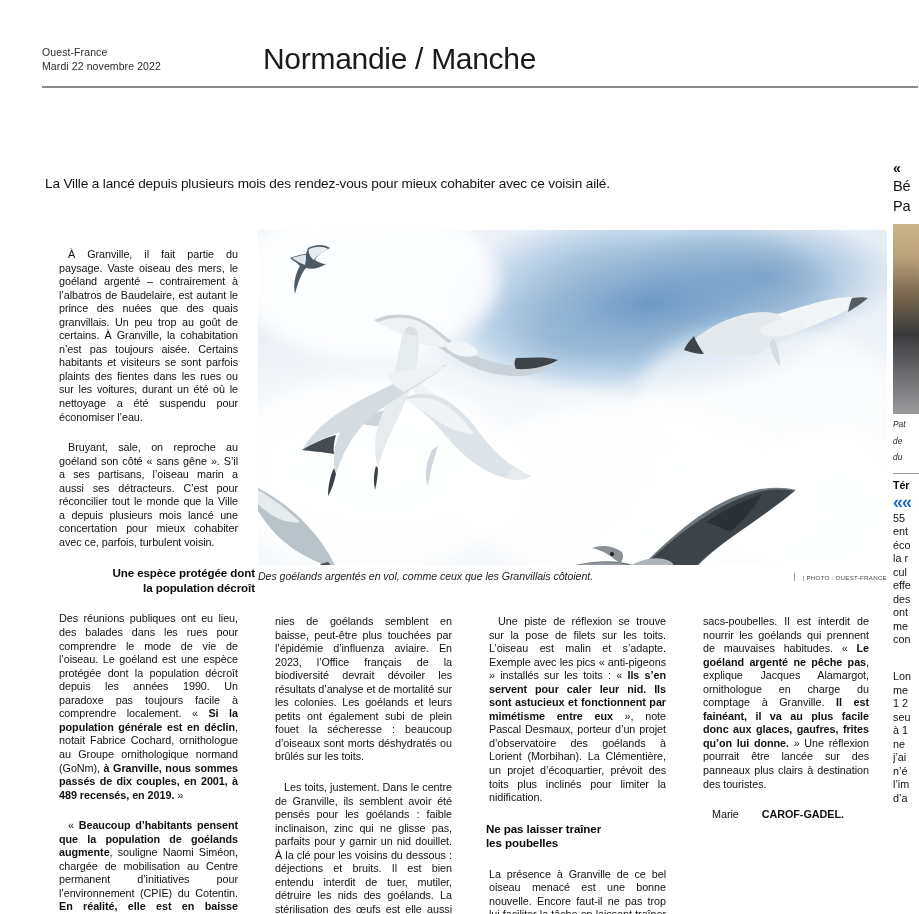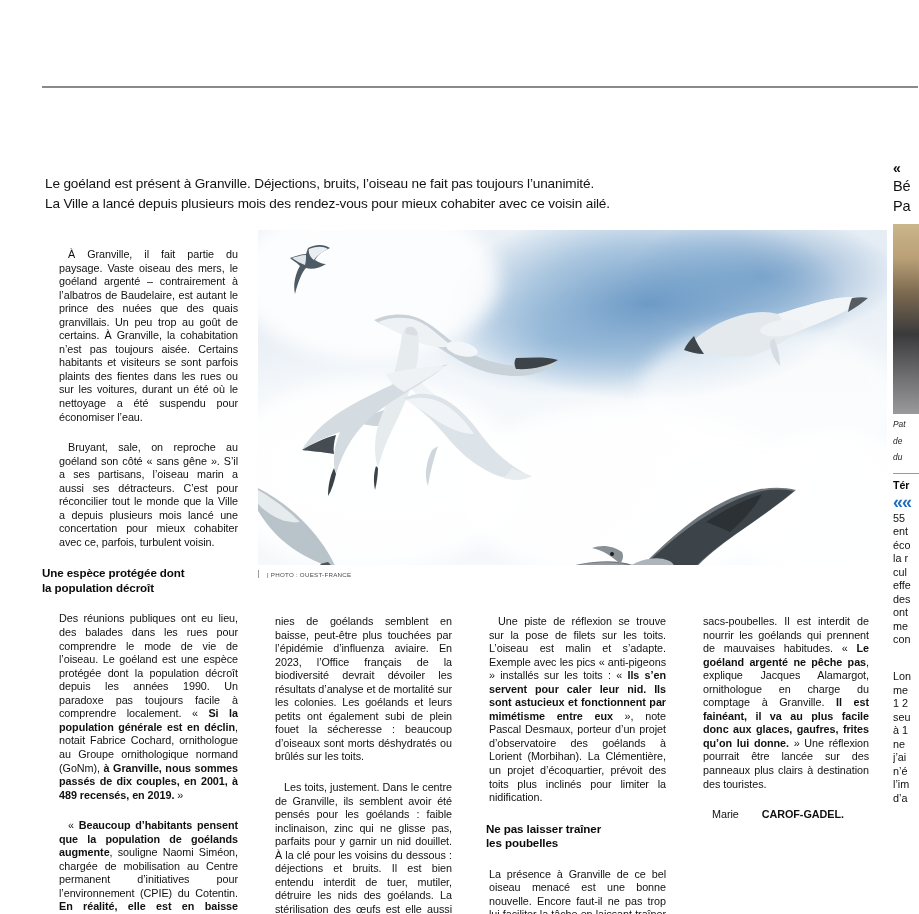--- a/index.html
+++ b/index.html
@@ -177,21 +177,21 @@
   .col-1 { left: 42px;  top: 231px; width: 213px; }
   .col-2 { left: 258px; top: 598px; width: 211px; }
   .col-3 { left: 472px; top: 598px; width: 211px; }
   .col-4 { left: 686px; top: 598px; width: 200px; }
 
   .subhead {
     font-size: 11.6px;
     line-height: 14.5px;
     font-weight: 700;
     color: #0a0a0a;
-    text-align: left;
+    text-align: right;
     margin: 9px 0 7px 0;
     text-indent: 0;
     letter-spacing: -0.1px;
   }
   .subhead-left {
     text-align: left;
     margin: 10px 0 7px 14px;
   }
   .signature {
     margin-top: 9px;
@@ -275,24 +275,30 @@
     margin-top: 1px;
   }
   .sb-body p { margin: 0; }
   .sb-gap { height: 22px; }
 </style>
 </head>
 <body>
 
 <div class="page">
 
+  <div class="masthead">
+    <div class="masthead-left">
+      <div class="masthead-brand">Ouest-France</div>
+      <div class="masthead-date">Mardi 22 novembre 2022</div>
+    </div>
+    <div class="masthead-section">Normandie / Manche</div>
+  </div>
   <div class="rule-top"></div>
 
   <div class="standfirst">
-    <div>Le goéland est présent à Granville. Déjections, bruits, l’oiseau ne fait pas toujours l’unanimité.</div>
     <div>La Ville a lancé depuis plusieurs mois des rendez-vous pour mieux cohabiter avec ce voisin ailé.</div>
   </div>
 
   <div class="photo-wrap">
     <div class="sky"></div>
     <div class="cloud" style="left:-40px; top:150px; width:300px; height:190px;"></div>
     <div class="cloud" style="left:200px; top:175px; width:340px; height:175px;"></div>
     <div class="cloud" style="left:380px; top:95px;  width:260px; height:140px; opacity:.7"></div>
     <div class="cloud" style="left:-20px; top:-30px; width:260px; height:160px;"></div>
     <div class="cloud" style="left:470px; top:200px; width:220px; height:160px;"></div>
@@ -371,20 +377,21 @@
         <path d="M148 136 C140 150 130 164 118 176 C126 160 134 146 142 134 Z" fill="#4a5156"></path>
         <path d="M104 154 C92 156 78 158 68 164 C60 169 50 175 42 180 C56 172 76 164 96 160 Z" fill="#5e666c"></path>
         <ellipse cx="130" cy="108" rx="30" ry="16" transform="rotate(-18 130 108)" fill="#aeb5ba"></ellipse>
         <path d="M104 96 C96 88 86 82 76 80 C86 76 98 78 106 84 C108 88 107 92 104 96 Z" fill="#8a9196"></path>
         <circle cx="96" cy="86" r="2" fill="#1b1f22"></circle>
       </svg>
     </div>
   </div>
 
   <div class="photo-caption-row">
+    <div class="photo-caption">Des goélands argentés en vol, comme ceux que les Granvillais côtoient.</div>
     <div class="photo-credit">| Photo : Ouest-France</div>
   </div>
 
   <div class="col col-1">
       <p>À Granville, il fait partie du paysage. Vaste oiseau des mers, le goéland argenté – contrairement à l’albatros de Baudelaire, est autant le prince des nuées que des quais granvillais. Un peu trop au goût de certains. À Granville, la cohabitation n’est pas toujours aisée. Certains habitants et visiteurs se sont parfois plaints des fientes dans les rues ou sur les voitures, durant un été où le nettoyage a été suspendu pour économiser l’eau.</p>
       <p>Bruyant, sale, on reproche au goéland son côté « sans gêne ». S’il a ses partisans, l’oiseau marin a aussi ses détracteurs. C’est pour réconcilier tout le monde que la Ville a depuis plusieurs mois lancé une concertation pour mieux cohabiter avec ce, parfois, turbulent voisin.</p>
       <div class="subhead">Une espèce protégée dont<br>la population décroît</div>
       <p class="noindent">Des réunions publiques ont eu lieu, des balades dans les rues pour comprendre le mode de vie de l’oiseau. Le goéland est une espèce protégée dont la population décroît depuis les années 1990. Un paradoxe pas toujours facile à comprendre localement. « <b>Si la population générale est en déclin</b>, notait Fabrice Cochard, ornithologue au Groupe ornithologique normand (GoNm), <b>à Granville, nous sommes passés de dix couples, en 2001, à 489 recensés, en 2019.</b> »</p>
       <p>« <b>Beaucoup d’habitants pensent que la population de goélands augmente</b>, souligne Naomi Siméon, chargée de mobilisation au Centre permanent d’initiatives pour l’environnement (CPIE) du Cotentin. <b>En réalité, elle est en baisse globale mais il est très visible en ville.</b> »</p>
       <p>À Cherbourg par exemple, les colo-</p>

